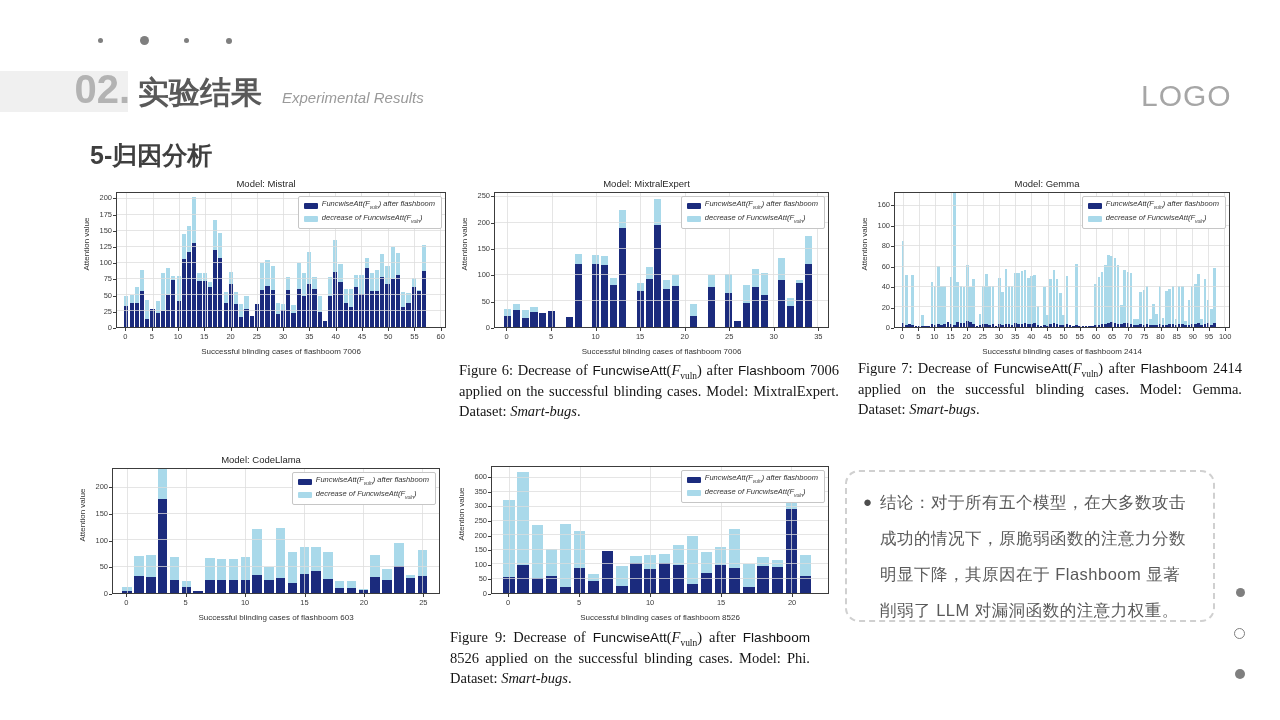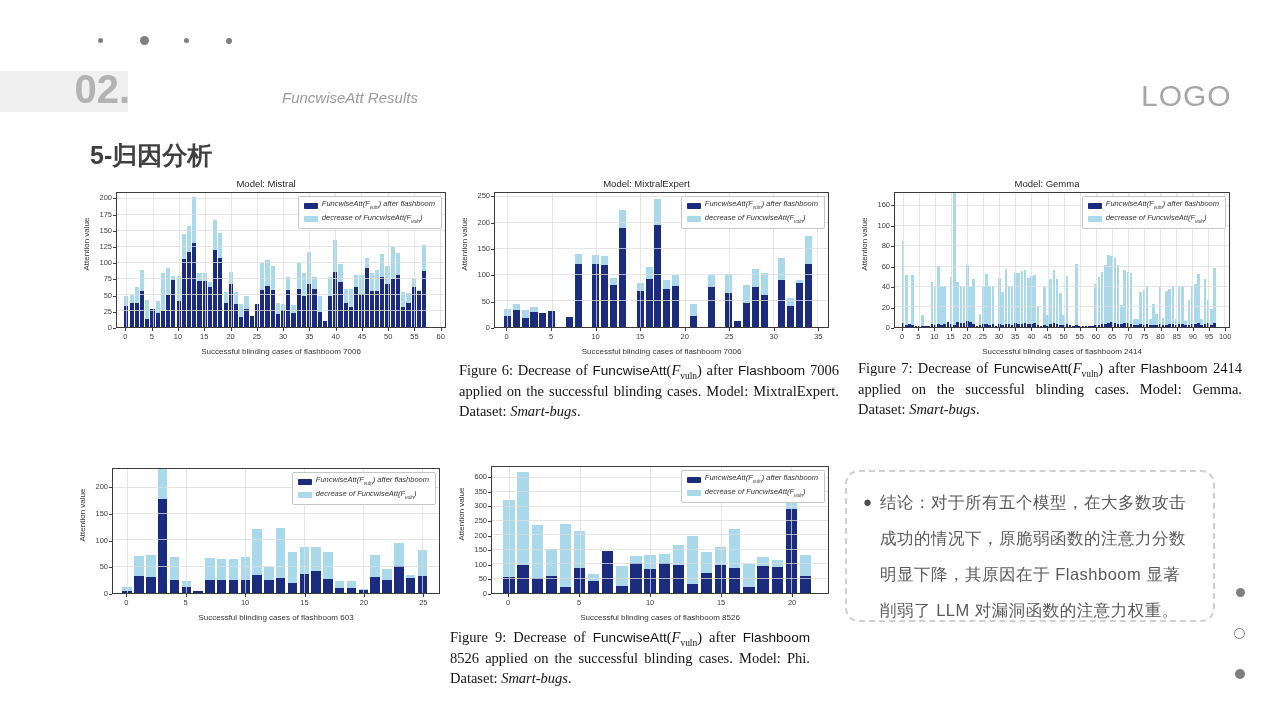--- a/index.html
+++ b/index.html
@@ -63,21 +63,22 @@
 
   <div class="top-dots">
     <span class="tdot" style="width:5px;height:5px;margin-right:37px;"></span>
     <span class="tdot" style="width:9px;height:9px;margin-right:35px;"></span>
     <span class="tdot" style="width:5px;height:5px;margin-right:37px;"></span>
     <span class="tdot" style="width:6px;height:6px;"></span>
   </div>
 
   <div class="band"></div>
   <div class="sec-num">02.</div>
-  <div class="sec-sub">FuncwiseAtt Results</div>
+  <div class="sec-title">实验结果</div>
+  <div class="sec-sub">Experimental Results</div>
   <div class="logo">LOGO</div>
   <div class="page-title">5-归因分析</div>
 
   <div id="chart-0" class="chart">
       <div class="c-title">Model: Mistral</div>
       <div class="c-ylab">Attention value</div>
       <div class="c-xlab">Successful blinding cases of flashboom 7006</div>
       <div class="plot">
         <div class="bar" style="left: 2.2293%; width: 1.27389%; bottom: 0px; height: 15.7143%; background: rgb(27, 43, 125);"></div>
         <div class="bar" style="left: 2.2293%; width: 1.27389%; bottom: 15.7143%; height: 7.61905%; background: rgb(169, 217, 234);"></div>
@@ -652,20 +653,21 @@
       <div class="xtick" style="left: 318.692px; top: 156px;">85</div>
       <div class="tickmark" style="left: 318.692px; top: 152px; width: 1px; height: 3px;"></div>
       <div class="xtick" style="left: 334.846px; top: 156px;">90</div>
       <div class="tickmark" style="left: 334.846px; top: 152px; width: 1px; height: 3px;"></div>
       <div class="xtick" style="left: 351px; top: 156px;">95</div>
       <div class="tickmark" style="left: 351px; top: 152px; width: 1px; height: 3px;"></div>
       <div class="xtick" style="left: 367.154px; top: 156px;">100</div>
       <div class="tickmark" style="left: 367.154px; top: 152px; width: 1px; height: 3px;"></div>
     </div>
   <div id="chart-3" class="chart">
+      <div class="c-title">Model: CodeLlama</div>
       <div class="c-ylab">Attention value</div>
       <div class="c-xlab">Successful blinding cases of flashboom 603</div>
       <div class="plot">
         <div class="bar" style="left: 2.89855%; width: 2.89855%; bottom: 0px; height: 1.27119%; background: rgb(27, 43, 125);"></div>
         <div class="bar" style="left: 2.89855%; width: 2.89855%; bottom: 1.27119%; height: 3.38983%; background: rgb(169, 217, 234);"></div>
         <div class="bar" style="left: 6.52174%; width: 2.89855%; bottom: 0px; height: 13.9831%; background: rgb(27, 43, 125);"></div>
         <div class="bar" style="left: 6.52174%; width: 2.89855%; bottom: 13.9831%; height: 16.1017%; background: rgb(169, 217, 234);"></div>
         <div class="bar" style="left: 10.1449%; width: 2.89855%; bottom: 0px; height: 13.1356%; background: rgb(27, 43, 125);"></div>
         <div class="bar" style="left: 10.1449%; width: 2.89855%; bottom: 13.1356%; height: 17.7966%; background: rgb(169, 217, 234);"></div>
         <div class="bar" style="left: 13.7681%; width: 2.89855%; bottom: 0px; height: 75.4237%; background: rgb(27, 43, 125);"></div>

